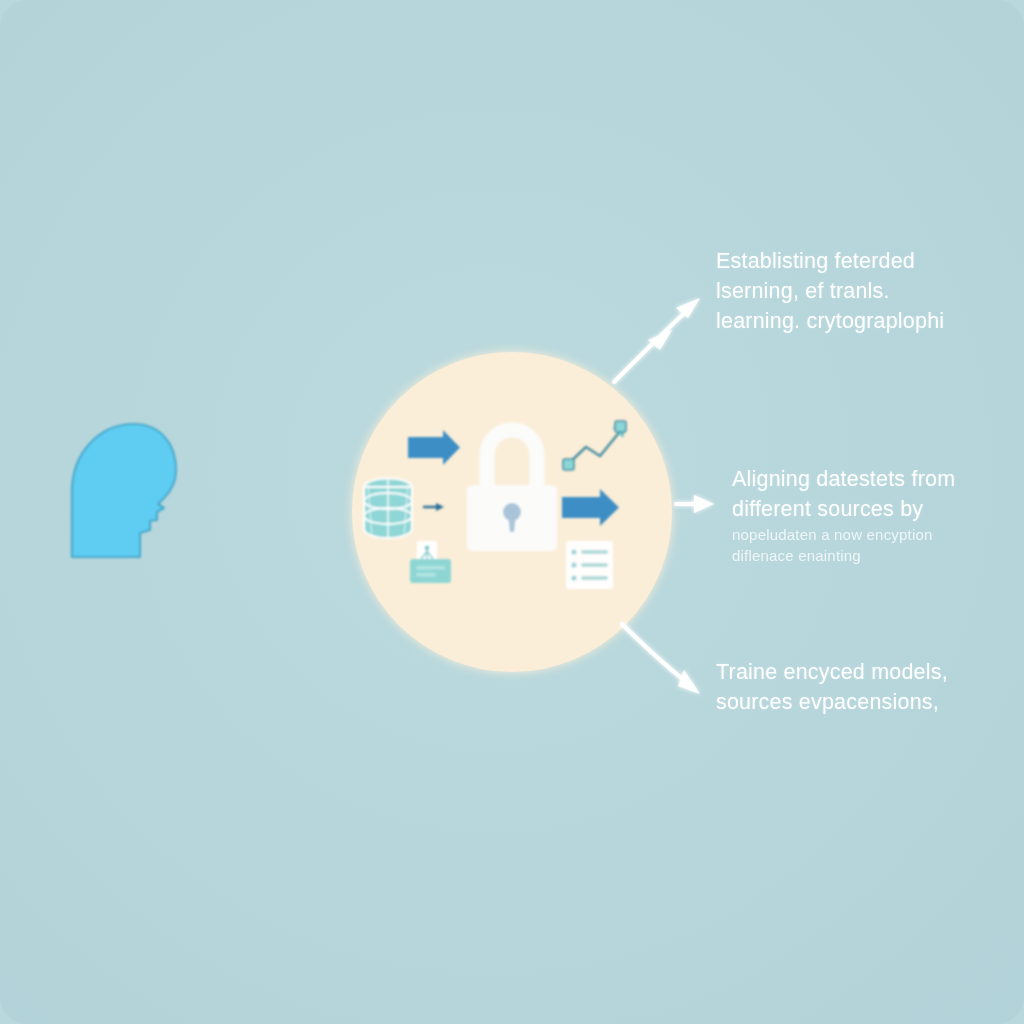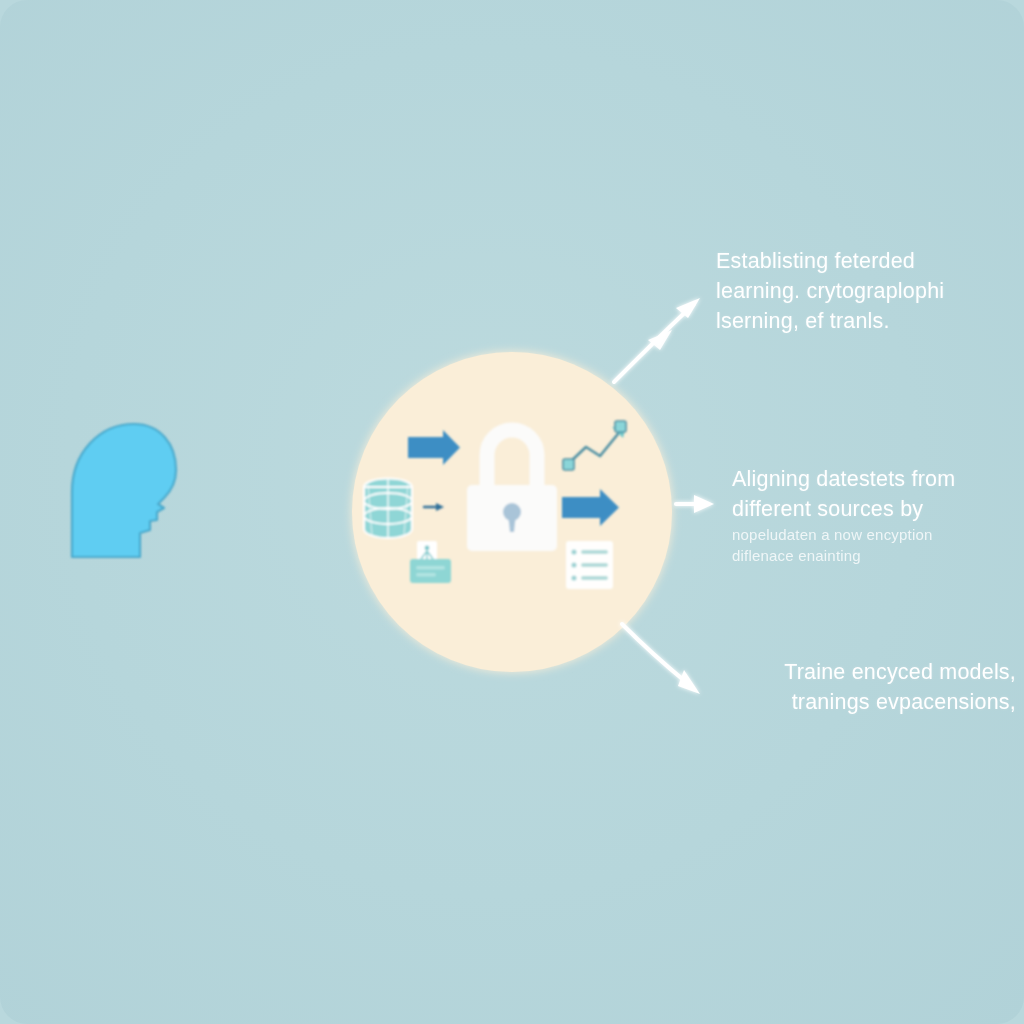--- a/index.html
+++ b/index.html
@@ -58,21 +58,20 @@
   }
   #callout-mid {
     left: 732px;
     top: 464px;
     width: 300px;
   }
   #callout-bottom {
     left: 716px;
     top: 657px;
     width: 300px;
-    text-align: right;
   }
 </style>
 </head>
 <body>
 
 <div id="stage">
 
   <svg id="canvas" viewBox="0 0 1024 1024">
     <defs>
       <filter id="softglow" x="-50%" y="-50%" width="200%" height="200%">
@@ -187,29 +186,29 @@
       <path d="M 427 551 L 421 559 M 427 551 L 433 559 M 427 551 L 427 559" stroke="#7fc9cc" stroke-width="1.4" fill="none"></path>
       <rect x="410" y="559" width="41" height="24" rx="3" fill="#8ed6d4"></rect>
       <rect x="416" y="566" width="29" height="3.4" rx="1.7" fill="#b6e6e3" opacity="0.9"></rect>
       <rect x="416" y="573" width="20" height="3.4" rx="1.7" fill="#b6e6e3" opacity="0.9"></rect>
     </g>
 
   </svg>
 
   <div class="callout primary" id="callout-top">
     <span class="line">Establisting feterded</span>
+    <span class="line">lserning, ef tranls.</span>
     <span class="line">learning. crytograplophi</span>
-    <span class="line">lserning, ef tranls.</span>
   </div>
 
   <div class="callout primary" id="callout-mid">
     <span class="line">Aligning datestets from</span>
     <span class="line">different sources by</span>
     <span class="sub">nopeludaten a now encyption</span>
     <span class="sub">diflenace enainting</span>
   </div>
 
   <div class="callout primary" id="callout-bottom">
     <span class="line">Traine encyced models,</span>
-    <span class="line">tranings evpacensions,</span>
+    <span class="line">sources evpacensions,</span>
   </div>
 
 </div>
 
 </body></html>

